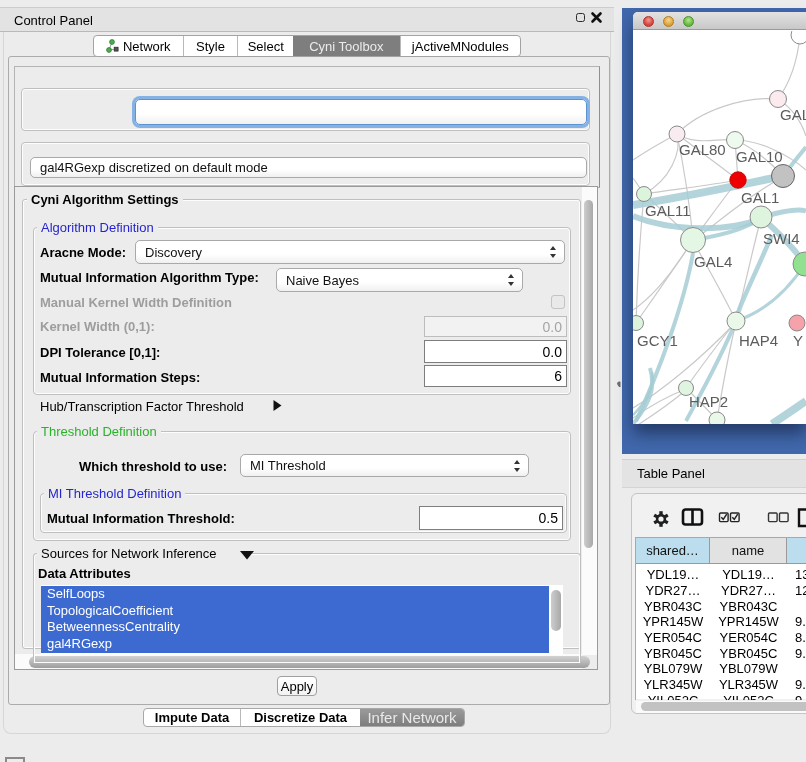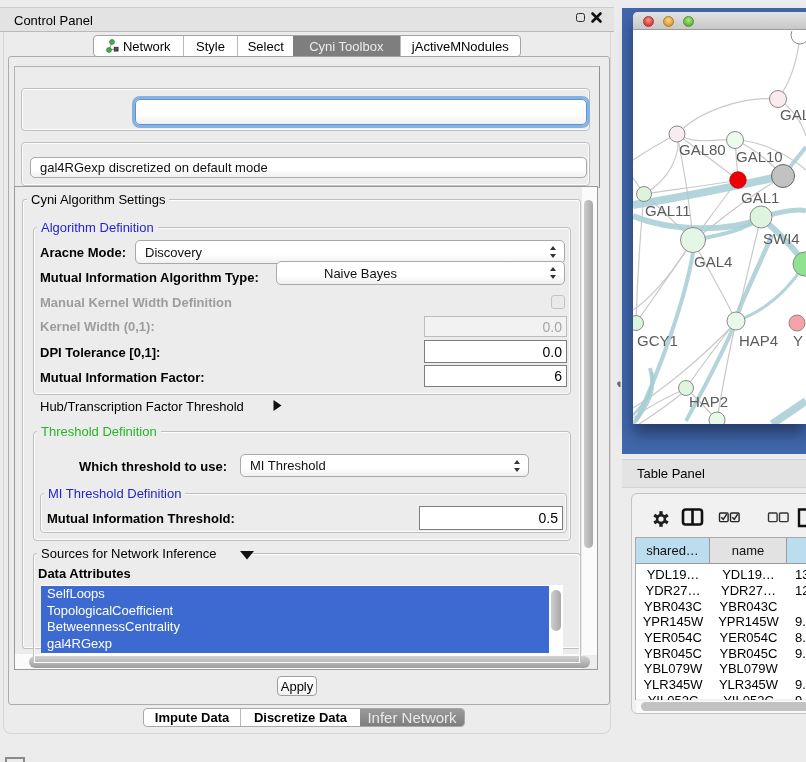--- a/index.html
+++ b/index.html
@@ -69,53 +69,53 @@
 
 <div class="abs" style="left:582px;top:187px;width:15px;height:468px;background:#fbfbfb;"></div>
 <div class="abs" style="left:584px;top:200px;width:9px;height:348px;border-radius:5px;
      background:linear-gradient(90deg,#cdcdcd,#a8a8a8);"></div>
 
 <div class="abs" style="left:15px;top:654px;width:567px;height:15px;background:#fbfbfb;"></div>
 <div class="abs" style="left:29px;top:656px;width:561px;height:12px;border-radius:6px;
      background:linear-gradient(180deg,#d2d2d2,#9e9e9e);"></div>
 
 <div class="grp" style="left:22px;top:199px;width:559px;height:450px;border-radius:3px;"></div>
-<div class="grplbl" style="left:27px;top:192px;">Cyni Algorithm Settings</div>
+<div class="grplbl" style="left:27px;top:192px;font-weight:bold;">Cyni Algorithm Settings</div>
 
 <div class="grp" style="left:33px;top:227px;width:538px;height:168px;"></div>
 <div class="grplbl" style="left:37px;top:220px;color:#2525cf;">Algorithm Definition</div>
 
 <div class="abs lbl b" style="left:40px;top:245px;">Aracne Mode:</div>
 <div class="combo" style="left:135px;top:240px;width:430px;height:24px;">
   <span class="tx">Discovery</span>
   <svg class="arr" viewBox="0 0 8 14">
         <path d="M4 1 L7 5 L1 5 Z M4 13 L1 9 L7 9 Z" fill="#333"></path>
       </svg>
 </div>
 
 <div class="abs lbl b" style="left:40px;top:270px;">Mutual Information Algorithm Type:</div>
-<div class="combo" style="left:276px;top:261px;width:289px;height:24px;padding-left:38px;">
+<div class="combo" style="left:276px;top:268px;width:247px;height:24px;">
   <span class="tx">Naive Bayes</span>
   <svg class="arr" viewBox="0 0 8 14">
         <path d="M4 1 L7 5 L1 5 Z M4 13 L1 9 L7 9 Z" fill="#333"></path>
       </svg>
 </div>
 
 <div class="abs lbl b" style="left:40px;top:295px;color:#9d9d9d;">Manual Kernel Width Definition</div>
 <div class="abs" style="left:551px;top:295px;width:14px;height:14px;background:#e9e9e9;
      border:1px solid #c3c3c3;border-radius:3px;"></div>
 
 <div class="abs lbl b" style="left:40px;top:319px;color:#9d9d9d;">Kernel Width (0,1):</div>
 <div class="tf" style="left:424px;top:316px;width:143px;height:21px;border:1px solid #bdbdbd;
      background:#f2f2f2;color:#a5a5a5;">0.0</div>
 
 <div class="abs lbl b" style="left:40px;top:345px;">DPI Tolerance [0,1]:</div>
 <div class="tf" style="left:424px;top:340px;width:143px;height:23px;">0.0</div>
 
-<div class="abs lbl b" style="left:40px;top:370px;">Mutual Information Factor:</div>
+<div class="abs lbl b" style="left:40px;top:370px;">Mutual Information Steps:</div>
 <div class="tf" style="left:424px;top:365px;width:143px;height:22px;">6</div>
 
 <div class="abs lbl" style="left:40px;top:399px;">Hub/Transcription Factor Threshold</div>
 <svg class="abs" style="left:272px;top:399px;" width="11" height="13" viewBox="0 0 11 13">
   <path d="M1.5 1 L9.5 6.5 L1.5 12 Z" fill="#111"></path>
     </svg>
 
 <div class="grp" style="left:33px;top:431px;width:538px;height:110px;"></div>
 <div class="grplbl" style="left:37px;top:424px;color:#27b427;">Threshold Definition</div>
 

